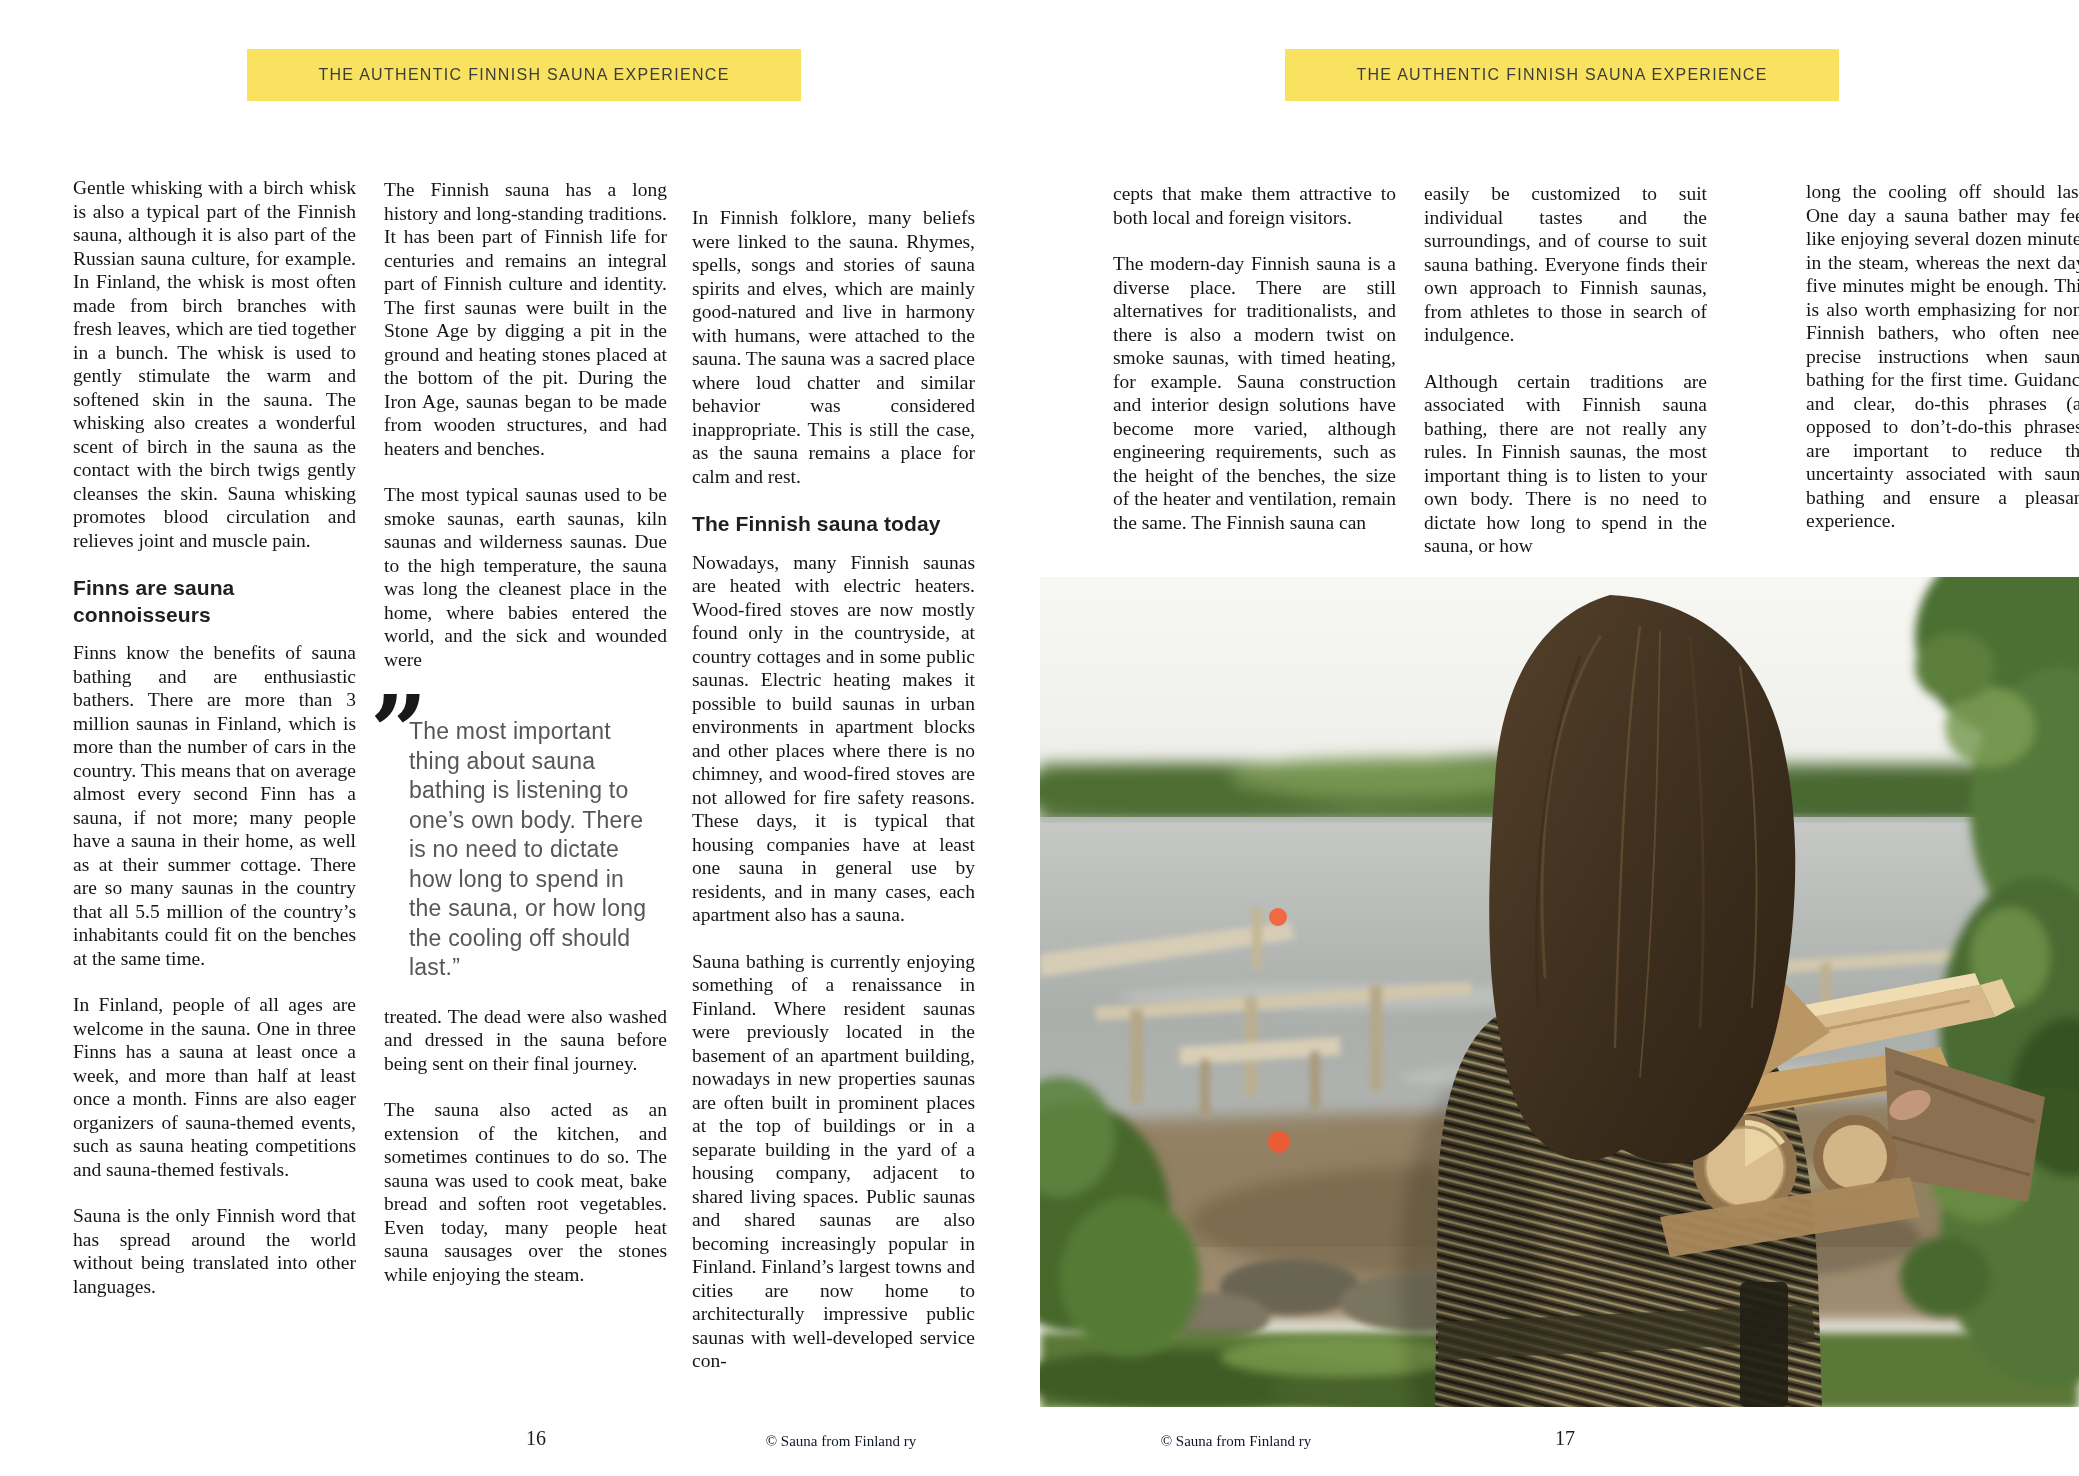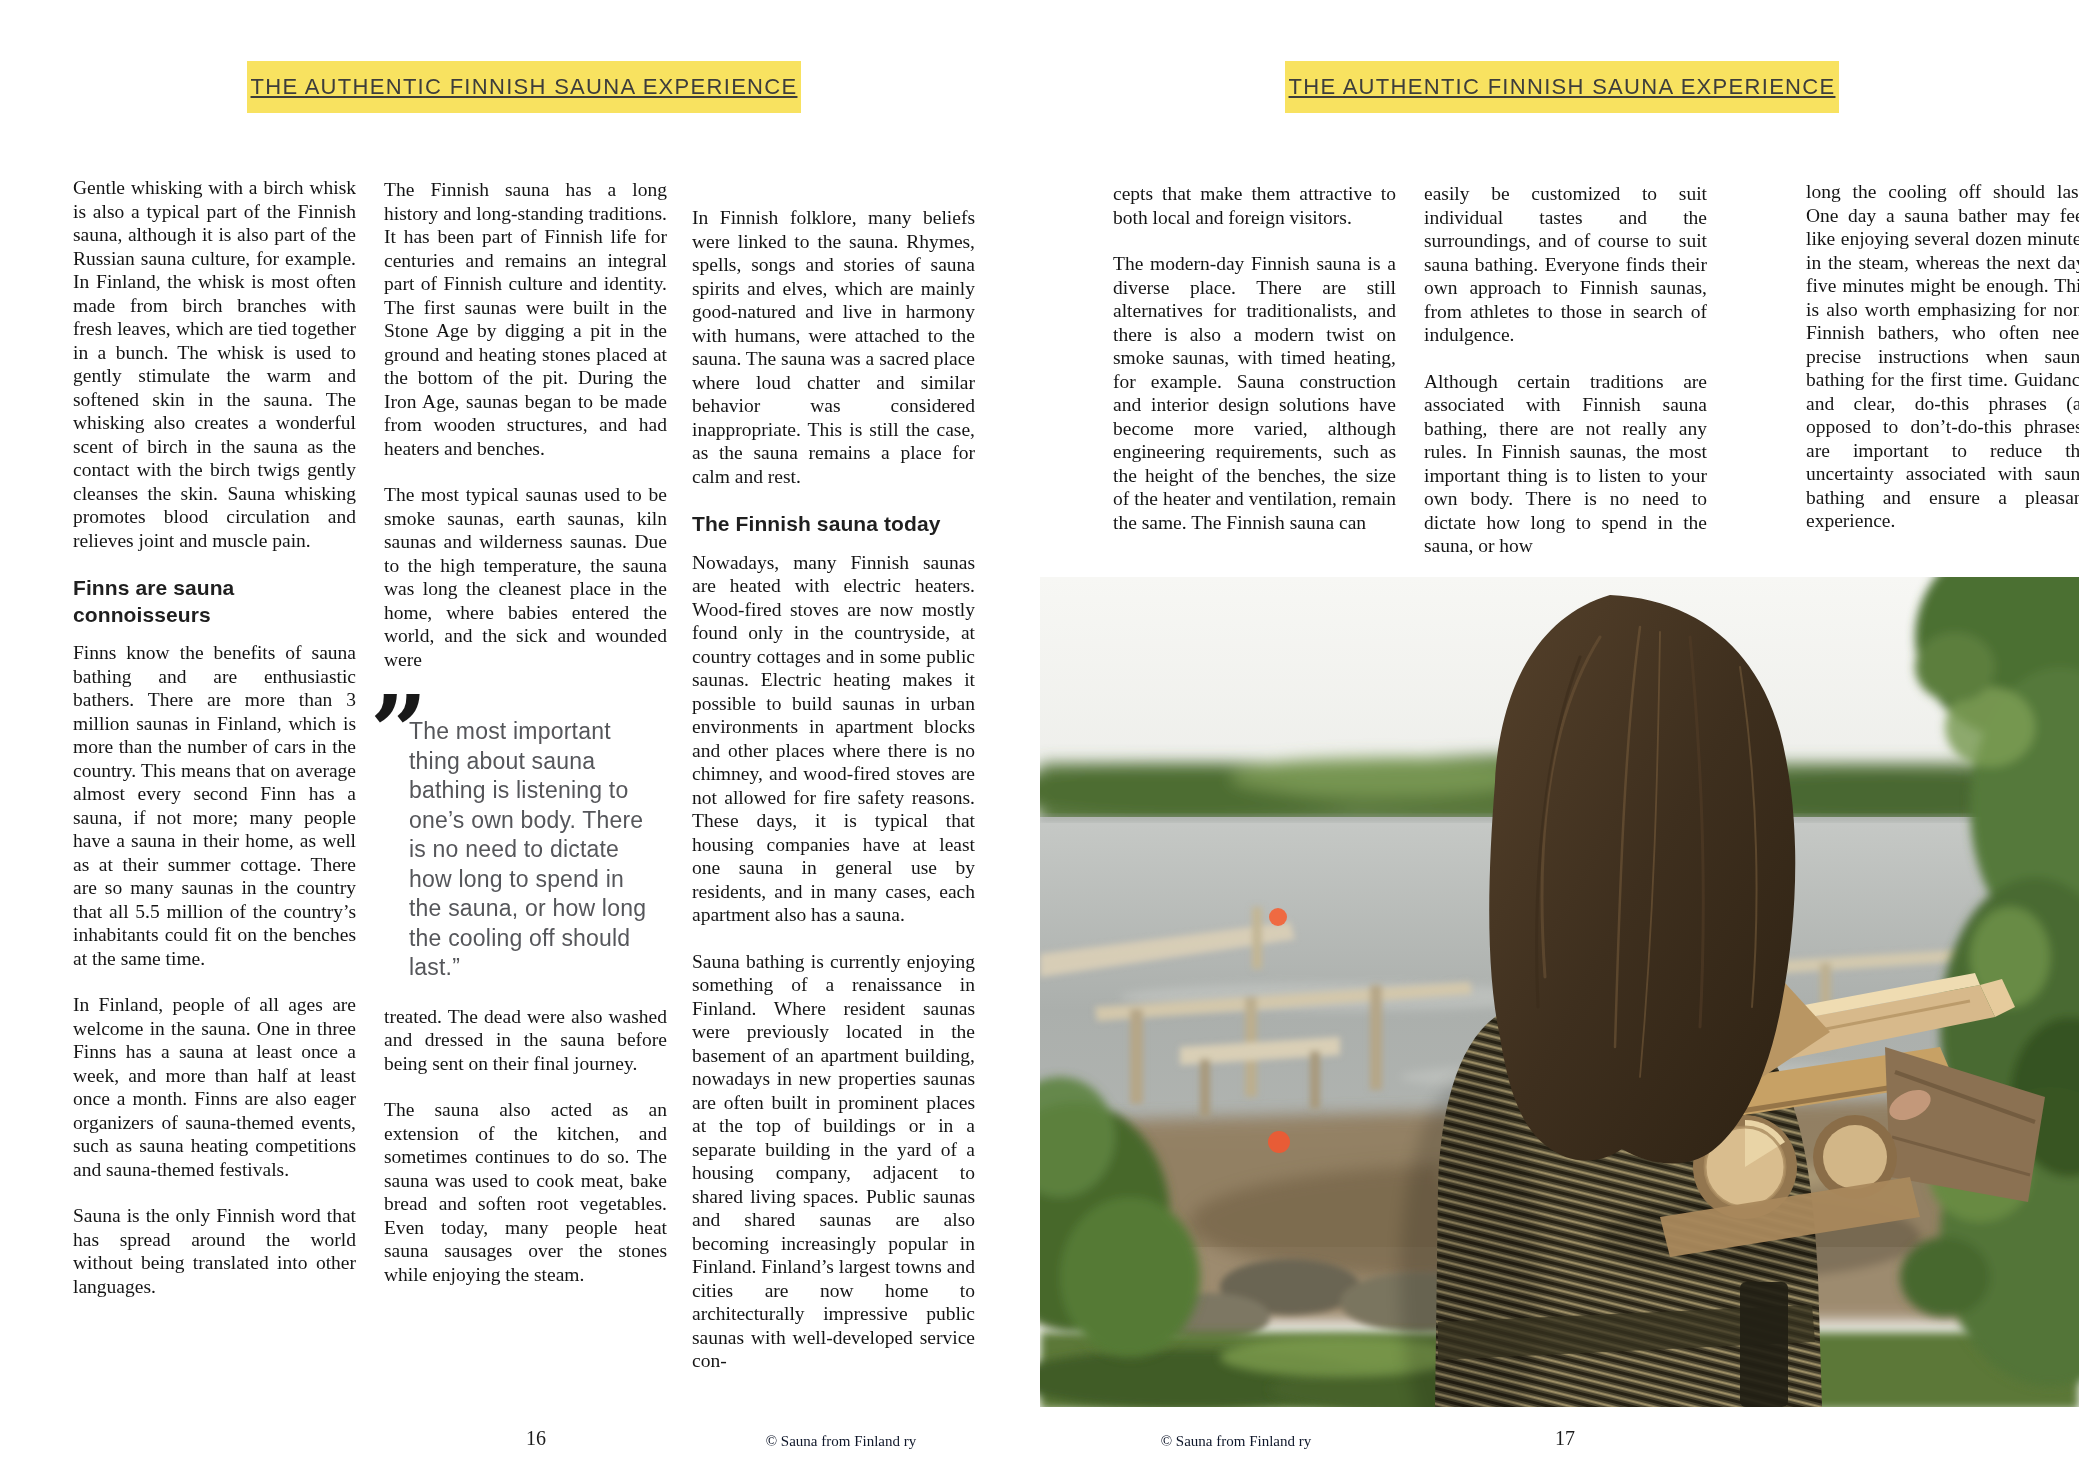--- a/index.html
+++ b/index.html
@@ -1,22 +1,22 @@
 <!DOCTYPE html>
 <html><head>
 <meta charset="utf-8">
 <style>
   *{box-sizing:border-box;}
   html,body{margin:0;padding:0;background:#ffffff;}
   #canvas{position:relative;width:2079px;height:1476px;background:#ffffff;overflow:hidden;
           font-family:"Liberation Serif","DejaVu Serif",serif;color:#161616;}
 
-  .banner{position:absolute;top:61px;height:52px;display:flex;align-items:center;justify-content:center;
-          font-family:"Liberation Sans","DejaVu Sans",sans-serif;font-size:22px;letter-spacing:1.3px;
-          color:#3d3d3b;background:#F8E260;text-decoration:underline;}
+  .banner{position:absolute;top:49px;height:52px;display:flex;align-items:center;justify-content:center;
+          font-family:"Liberation Sans","DejaVu Sans",sans-serif;font-size:16px;letter-spacing:1.3px;
+          color:#3d3d3b;background:#F8E260;}
   #banner-left{left:247px;width:554px;}
   #banner-right{left:1285px;width:554px;}
 
   .col{position:absolute;width:283px;font-size:19.5px;line-height:23.5px;text-align:justify;color:#151515;margin-top:10px;}
   .col p{margin:0 0 23px 0;}
   .col .head{font-family:"Liberation Sans","DejaVu Sans",sans-serif;font-weight:bold;font-size:21px;
              line-height:26.5px;letter-spacing:0.1px;color:#1f1f1f;text-align:left;margin:0 0 13px 0;}
   #l-col1{left:73px;top:166px;}
   #l-col2{left:384px;top:168px;}
   #l-col3{left:692px;top:196px;}

